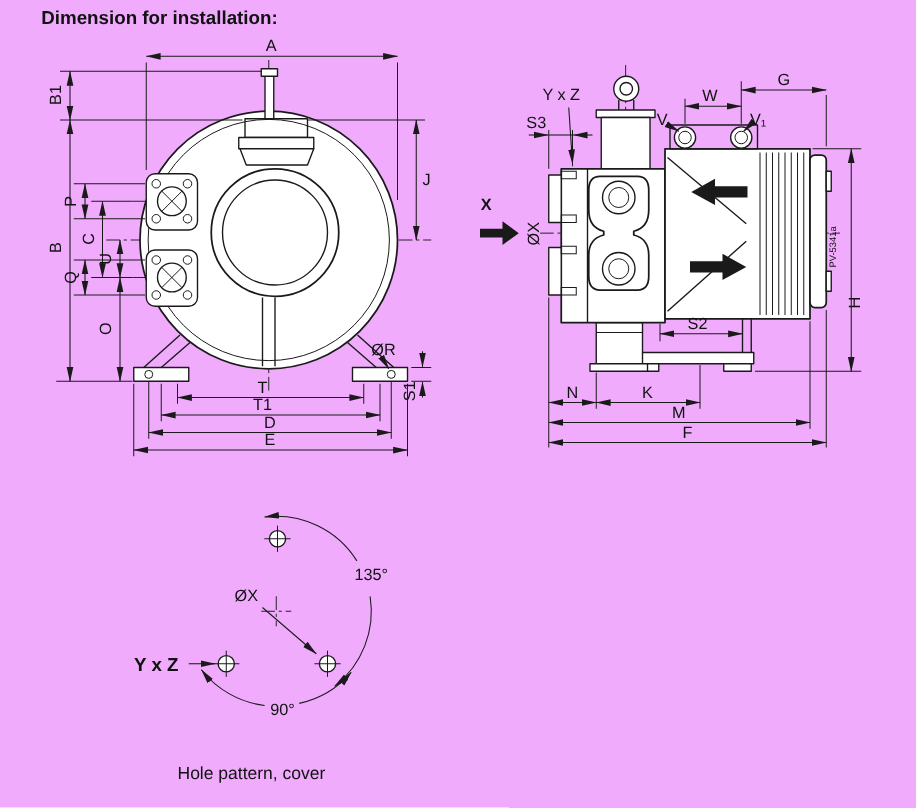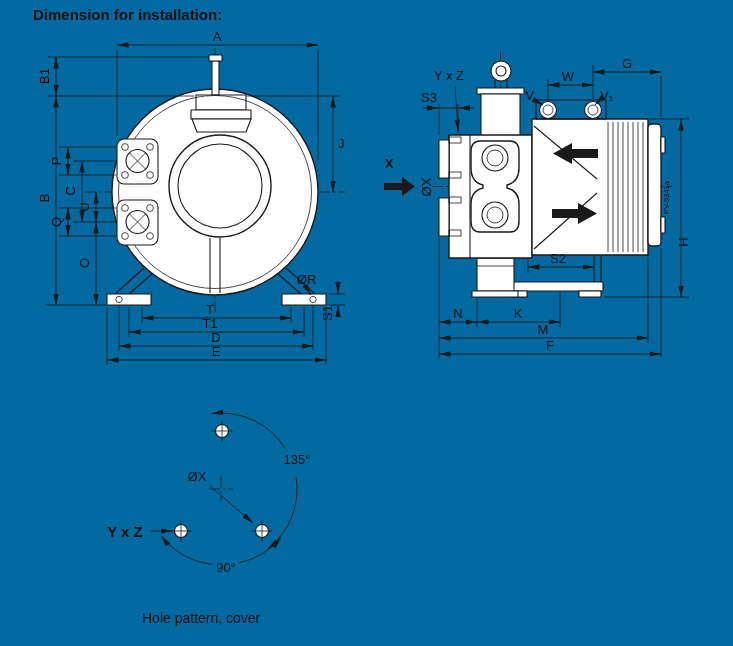--- a/index.html
+++ b/index.html
@@ -1,16 +1,16 @@
 <!DOCTYPE html>
 <html><head>
 <meta charset="utf-8">
 <style>
   html,body{margin:0;padding:0;background:#ffffff;}
-  .page{position:relative;width:733px;height:646px;background:#0369a1;overflow:hidden;
+  .page{position:relative;width:733px;height:646px;background:#f0abfc;overflow:hidden;
         font-family:"Liberation Sans",sans-serif;}
   .title{position:absolute;left:33px;top:6px;font-size:15px;font-weight:bold;color:#111;}
   svg{position:absolute;left:0;top:0;}
   .obj{fill:none;stroke:#1a1a1a;stroke-width:1.4;stroke-linejoin:round;}
   .obj2{fill:none;stroke:#1a1a1a;stroke-width:1.1;stroke-linejoin:round;}
   .thin{fill:none;stroke:#1a1a1a;stroke-width:0.8;}
   .dim{fill:none;stroke:#1a1a1a;stroke-width:0.85;}
   .cl{fill:none;stroke:#1a1a1a;stroke-width:0.75;stroke-dasharray:11 3 2.5 3;}
   .wf{fill:#ffffff;}
   .lbl{font-family:"Liberation Sans",sans-serif;font-size:13px;fill:#111;}

